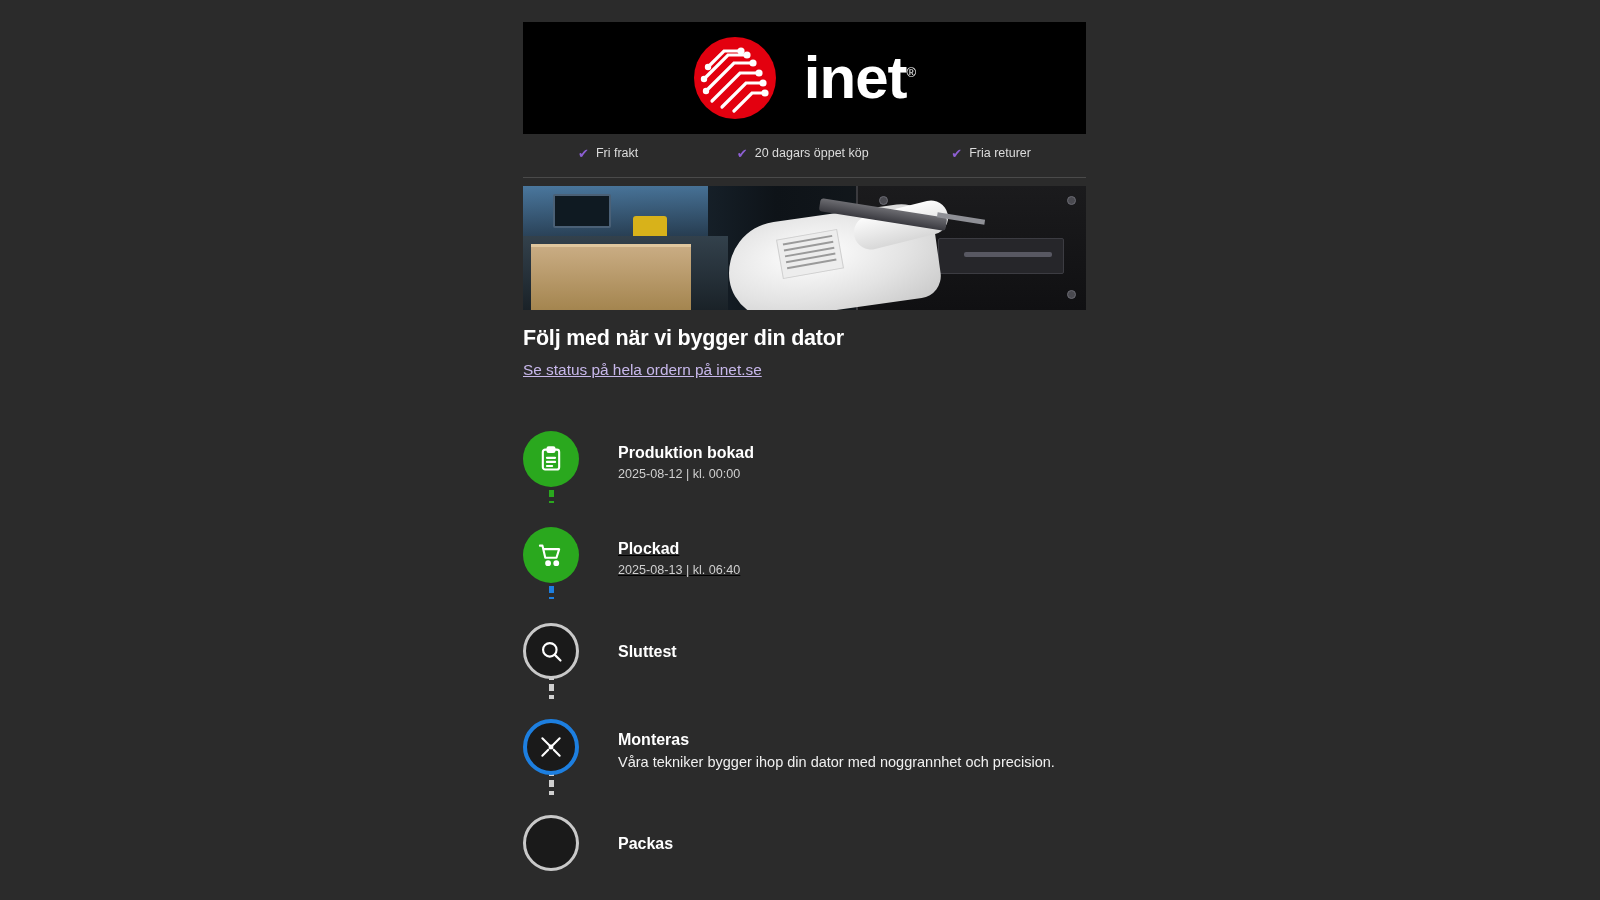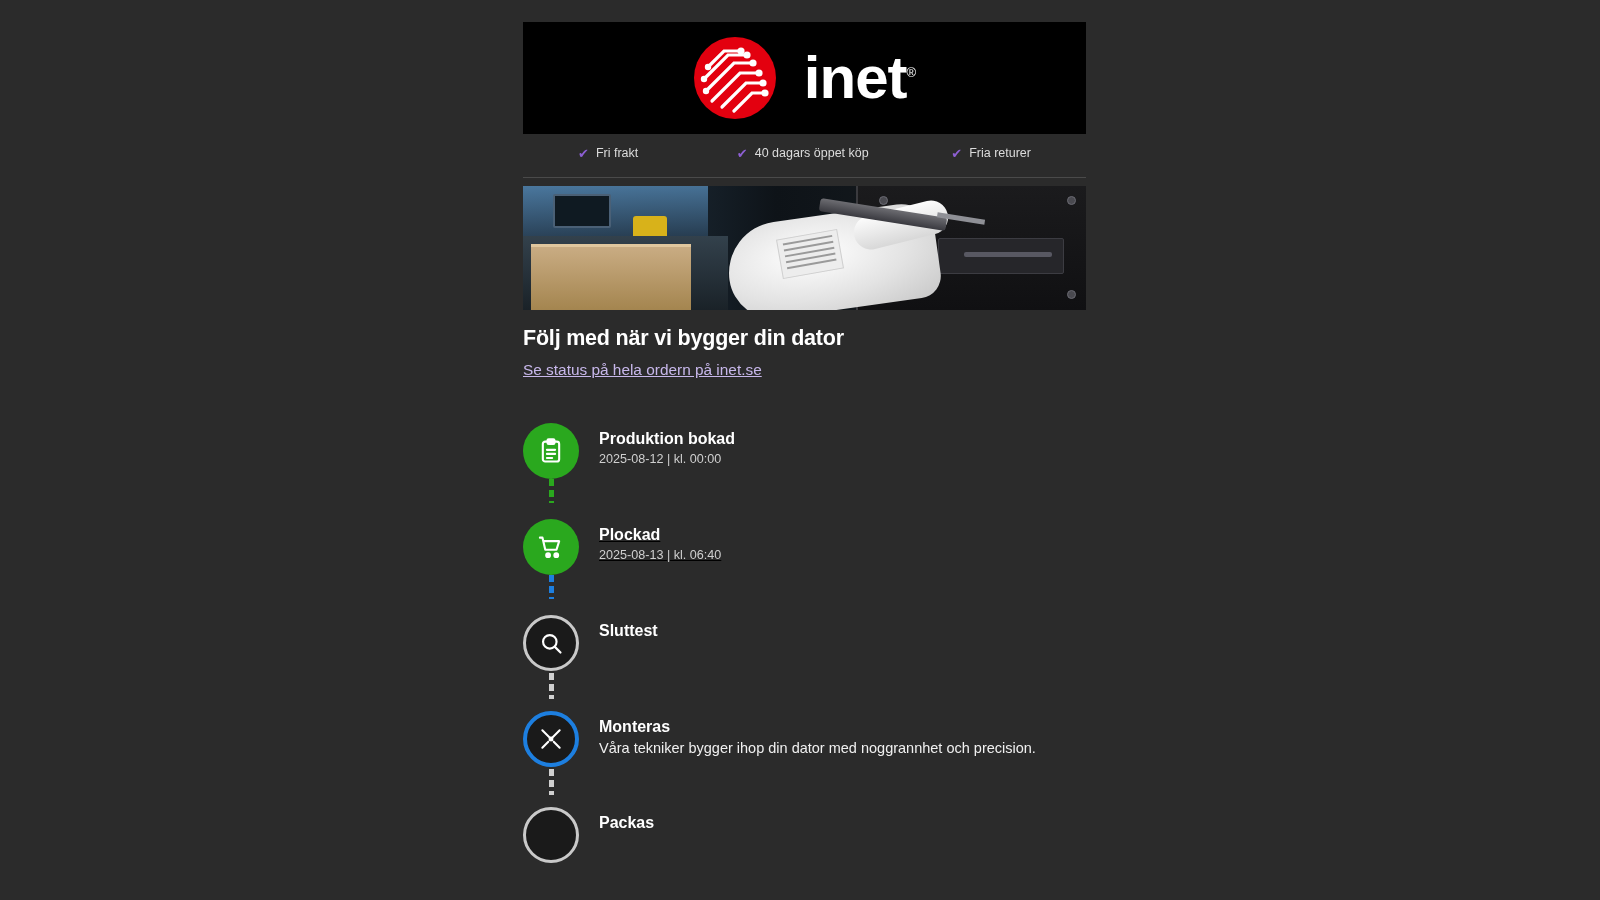--- a/index.html
+++ b/index.html
@@ -193,23 +193,24 @@
     margin-bottom: 6px;
   }
 
   
   .timeline {
     margin-top: 38px;
     position: relative;
   }
   .step {
     display: flex;
-    align-items: flex-start;
+    align-items: center;
     position: relative;
     min-height: 72px;
+    gap: 19px;
   }
   .step .node {
     width: 56px;
     height: 56px;
     border-radius: 50%;
     flex: none;
     display: flex;
     align-items: center;
     justify-content: center;
     position: relative;
@@ -286,21 +287,21 @@
       </div>
     </div>
 
     <div class="usp-row">
       <div class="usp">
         <span class="check">✔</span>
         <span>Fri frakt</span>
       </div>
       <div class="usp">
         <span class="check">✔</span>
-        <span>40 dagars öppet köp</span>
+        <span>20 dagars öppet köp</span>
       </div>
       <div class="usp">
         <span class="check">✔</span>
         <span>Fria returer</span>
       </div>
     </div>
 
     <div class="divider"></div>
 
     <div class="hero">

